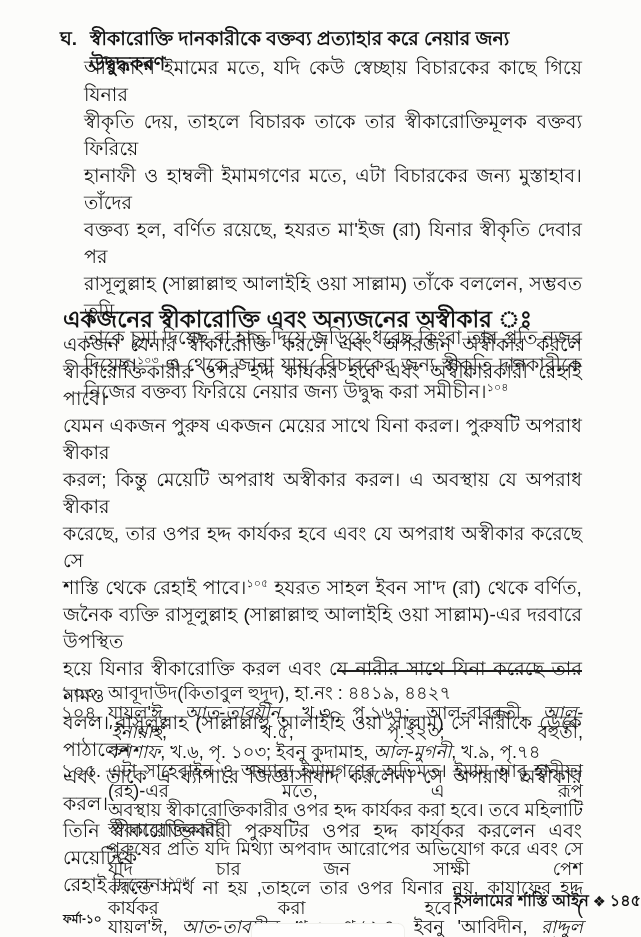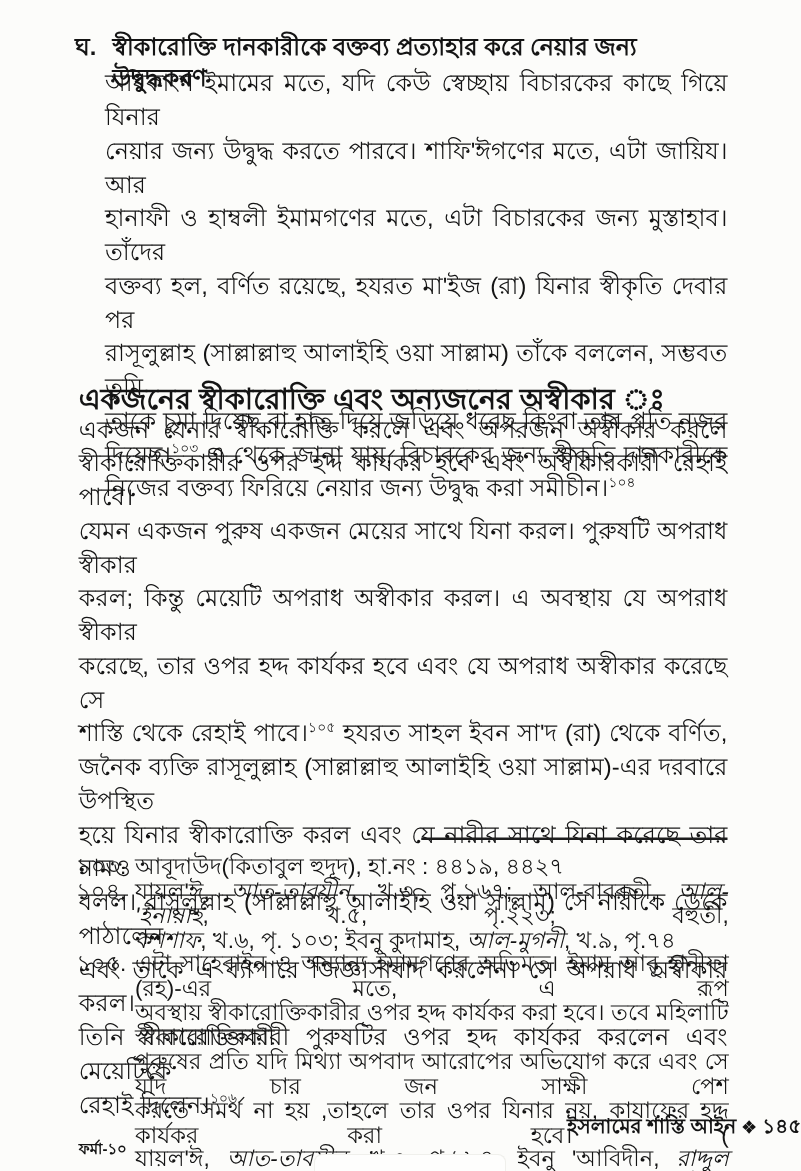--- a/index.html
+++ b/index.html
@@ -65,21 +65,21 @@
 
 <div class="page">
 
   <div class="h-row">
     <span class="h-label">ঘ.</span>
     <span class="h-text">স্বীকারোক্তি দানকারীকে বক্তব্য প্রত্যাহার করে নেয়ার জন্য উদ্বুদ্ধকরণ</span>
   </div>
 
   <div class="para para1">
       <div class="tline">অধিকাংশ ইমামের মতে, যদি কেউ স্বেচ্ছায় বিচারকের কাছে গিয়ে যিনার</div>
-      <div class="tline">নেয়ার জন্য উদ্বুদ্ধ করতে পারবে। শাফি'ঈগণের মতে, এটা জায়িয। আর</div>
+      <div class="tline">স্বীকৃতি দেয়, তাহলে বিচারক তাকে তার স্বীকারোক্তিমূলক বক্তব্য ফিরিয়ে</div>
       <div class="tline">হানাফী ও হাম্বলী ইমামগণের মতে, এটা বিচারকের জন্য মুস্তাহাব। তাঁদের</div>
       <div class="tline">বক্তব্য হল, বর্ণিত রয়েছে, হযরত মা'ইজ (রা) যিনার স্বীকৃতি দেবার পর</div>
       <div class="tline">রাসূলুল্লাহ (সাল্লাল্লাহু আলাইহি ওয়া সাল্লাম) তাঁকে বললেন, সম্ভবত তুমি</div>
       <div class="tline">তাকে চুমা দিয়েছ বা হাত দিয়ে জড়িয়ে ধরেছ কিংবা তার প্রতি নজর</div>
       <div class="tline">দিয়েছ।<sup>১০৩</sup> এ থেকে জানা যায়, বিচারকের জন্য স্বীকৃতি দানকারীকে</div>
       <div class="tline last">নিজের বক্তব্য ফিরিয়ে নেয়ার জন্য উদ্বুদ্ধ করা সমীচীন।<sup>১০৪</sup></div>
     </div>
 
   <div class="subhead">একজনের স্বীকারোক্তি এবং অন্যজনের অস্বীকার ঃ</div>
 

